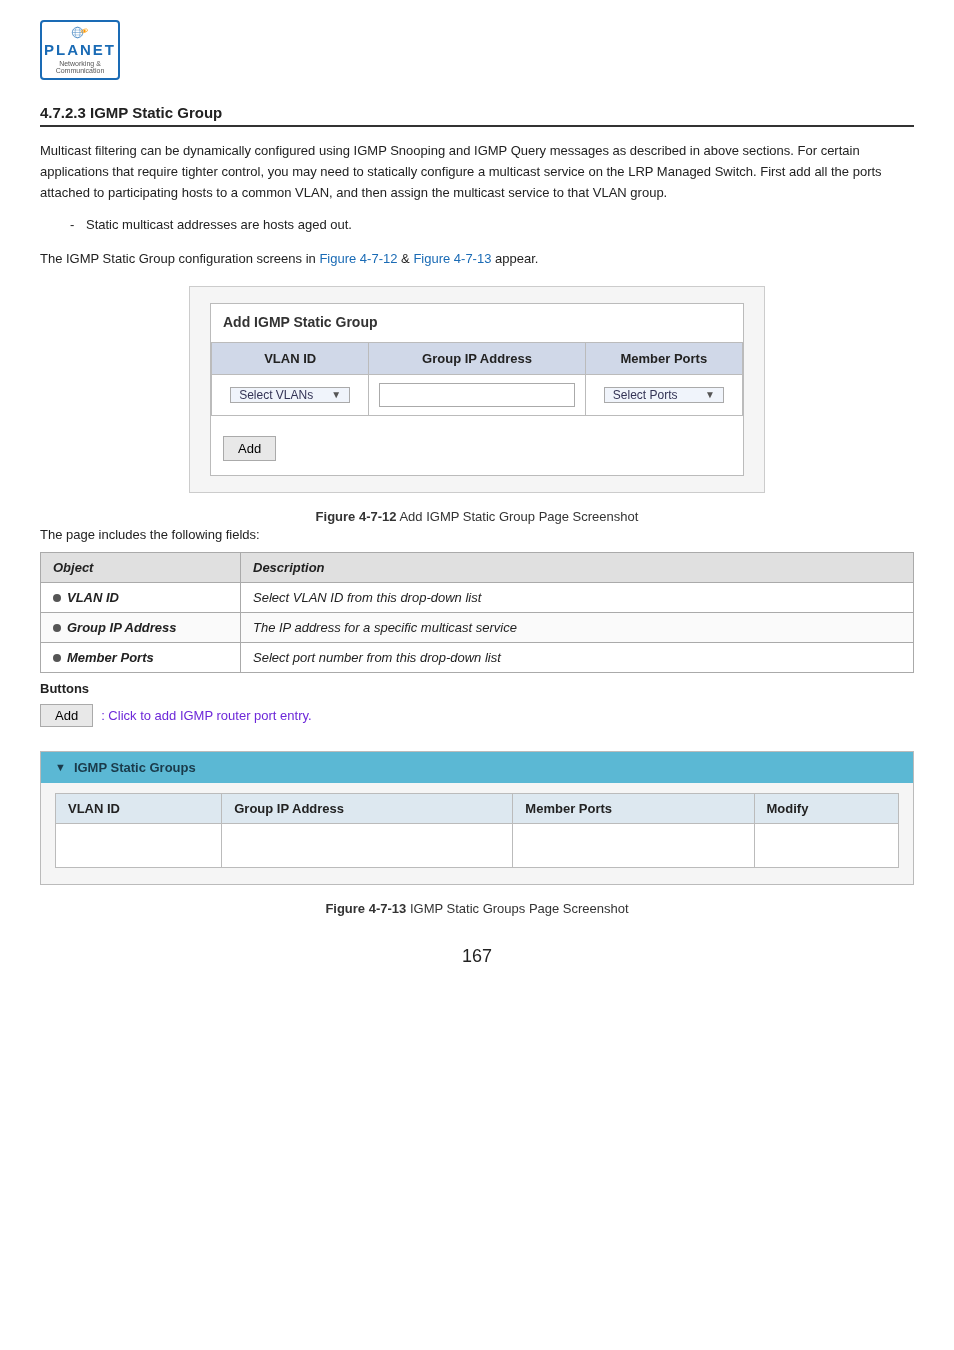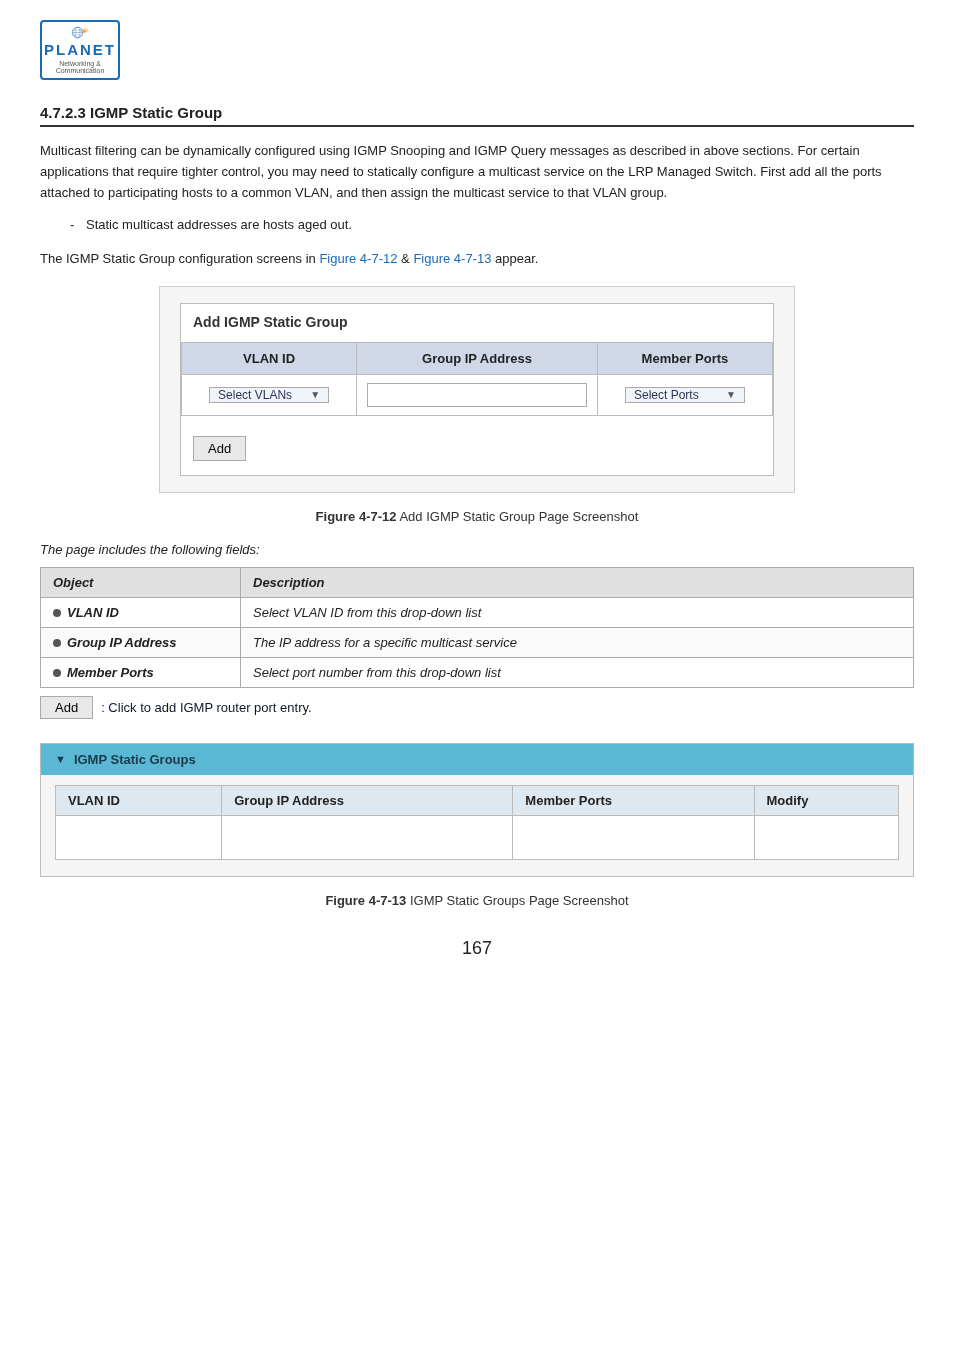--- a/index.html
+++ b/index.html
@@ -86,21 +86,21 @@
       color: #1a6bb5;
       text-decoration: none;
     }
 
     
     .figure-container {
       border: 1px solid #ccc;
       background: #f5f5f5;
       padding: 16px 20px 16px 20px;
       margin: 16px auto;
-      width: 636px;
+      width: 576px;
     }
 
     .figure-title-text {
       font-size: 14px;
       font-weight: bold;
       color: #333;
       margin-bottom: 12px;
     }
 
     
@@ -233,21 +233,21 @@
     }
     .btn-add-inline {
       border: 1px solid #aaa;
       background: #e8e8e8;
       padding: 3px 14px;
       font-size: 13px;
       cursor: pointer;
     }
     .btn-desc {
       font-size: 13px;
-      color: #0f172a;
+      color: #6d28d9;
     }
 
     
     .igmp-groups-box {
       border: 1px solid #bbb;
       background: #f5f5f5;
       margin: 16px auto;
       width: 100%;
       padding-bottom: 16px;
     }
@@ -359,21 +359,21 @@
     <div style="padding: 10px 12px;">
       <button class="add-btn">Add</button>
     </div>
   </div>
 </div>
 <div class="figure-caption">
   <strong>Figure 4-7-12</strong>
   <span> </span><span>Add IGMP Static Group Page Screenshot</span>
 </div>
 
-<p class="fields-intro" style="margin-top:18px; margin-bottom:10px;font-style:italic;">The page includes the following fields:</p>
+<p class="fields-intro" style="margin-top:3px; margin-bottom:10px;">The page includes the following fields:</p>
 
 <table class="desc-table">
   <thead>
     <tr>
       <th style="width:200px;">Object</th>
       <th>Description</th>
     </tr>
   </thead>
   <tbody id="desc-table-body">
   <tr>
@@ -385,20 +385,21 @@
         <td>The IP address for a specific multicast service</td>
       </tr>
       <tr>
         <td><span class="bullet-dot"></span><strong>Member Ports</strong></td>
         <td>Select port number from this drop-down list</td>
       </tr>
     </tbody>
 </table>
 
 <div class="buttons-section">
+  <div class="buttons-label">Buttons</div>
   <div class="buttons-row">
     <button class="btn-add-inline">Add</button>
     <span class="btn-desc">: Click to add IGMP router port entry.</span>
   </div>
 </div>
 
 <div class="igmp-groups-box">
   <div class="igmp-groups-header">
     <span class="arrow-icon">▼</span>
     <span>IGMP Static Groups</span>

